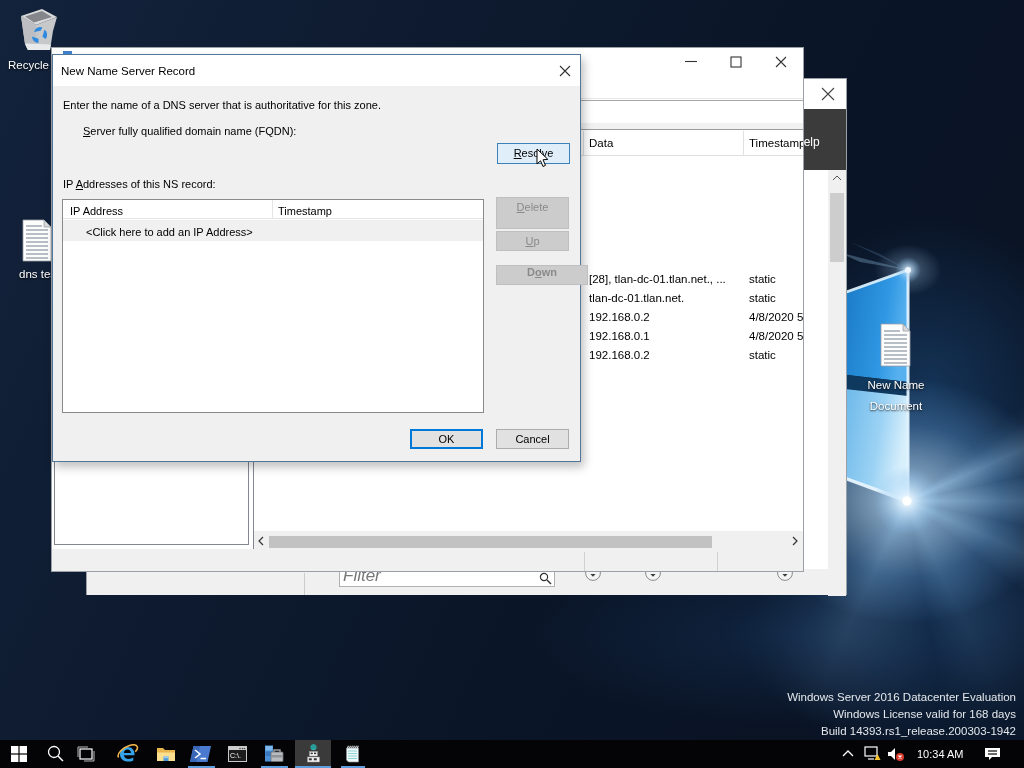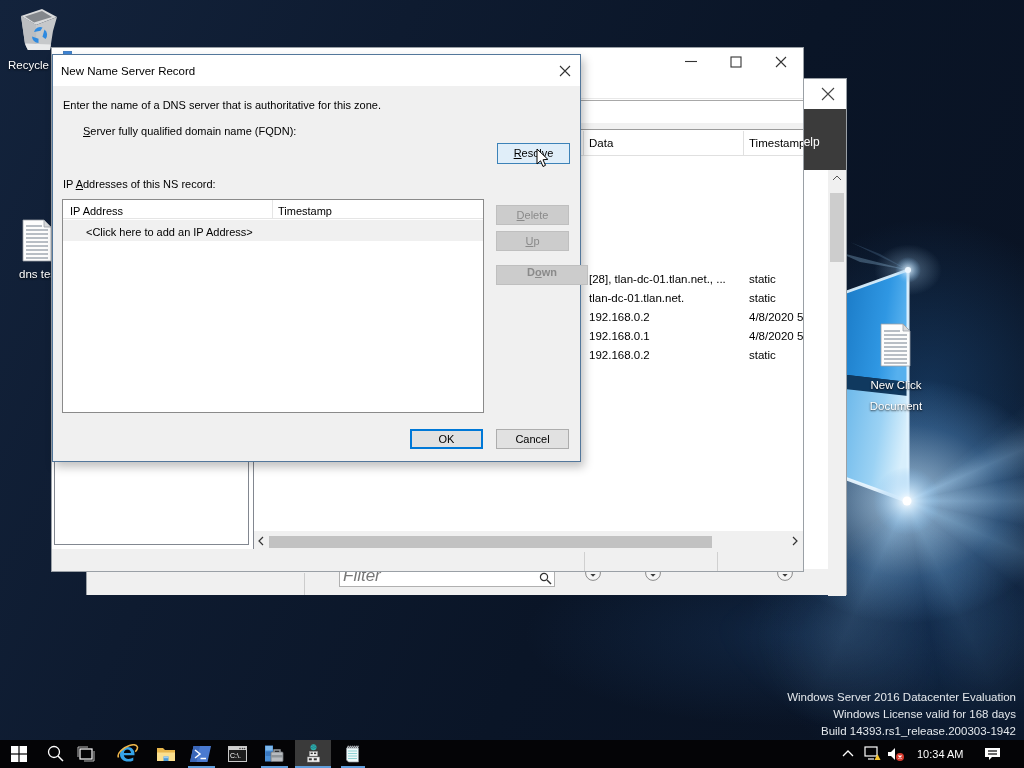--- a/index.html
+++ b/index.html
@@ -133,21 +133,21 @@
       <line x1="4" y1="12" x2="27" y2="12"></line>
     <line x1="4" y1="16" x2="27" y2="16"></line>
       <line x1="4" y1="20" x2="27" y2="20"></line>
     <line x1="4" y1="24" x2="27" y2="24"></line>
       <line x1="4" y1="28" x2="27" y2="28"></line>
     <line x1="4" y1="32" x2="27" y2="32"></line>
       <line x1="4" y1="36" x2="27" y2="36"></line>
     <line x1="4" y1="40" x2="27" y2="40"></line>
   </g>
 </svg>
-<div class="icolabel" style="left:856px;top:375px;width:80px;line-height:21px;">New Click Document</div>
+<div class="icolabel" style="left:856px;top:375px;width:80px;line-height:21px;">New Name Document</div>
 
 <div id="verinfo">
 Windows Server 2016 Datacenter Evaluation<br>
 Windows License valid for 168 days<br>
 Build 14393.rs1_release.200303-1942
 </div>
 
 <div id="backwin" class="win">
   <div class="abs" style="left:0;top:30px;width:759px;height:61px;background:#3b3b3b;"></div>
   <div class="abs" style="left:708px;top:56px;color:#fff;font-size:12px;">Help</div>
@@ -250,21 +250,21 @@
   <div class="abs" style="left:10px;top:123px;">IP <u>A</u>ddresses of this NS record:</div>
 
   <div class="abs" style="left:9px;top:144px;width:422px;height:214px;background:#fff;border:1px solid #8a8a8a;"></div>
   <div class="abs" style="left:17px;top:150px;">IP Address</div>
   <div class="abs" style="left:225px;top:150px;">Timestamp</div>
   <div class="abs" style="left:219px;top:145px;width:1px;height:19px;background:#e5e5e5;"></div>
   <div class="abs" style="left:10px;top:163px;width:420px;height:1px;background:#e5e5e5;"></div>
   <div class="abs" style="left:10px;top:165px;width:420px;height:21px;background:#f0f0f0;"></div>
   <div class="abs" style="left:33px;top:171px;">&lt;Click here to add an IP Address&gt;</div>
 
-  <div class="btn dis" style="left:443px;top:150px;width:73px;height:20px;padding-top:3px;"><u>D</u>elete</div>
+  <div class="btn dis" style="left:443px;top:142px;width:73px;height:32px;padding-top:3px;"><u>D</u>elete</div>
   <div class="btn dis" style="left:443px;top:176px;width:73px;height:20px;padding-top:3px;"><u>U</u>p</div>
   <div class="btn dis" style="left:443px;top:210px;width:92px;height:20px;padding-top:0;font-weight:bold;">D<u>o</u>wn</div>
 
   <div class="btn" style="left:357px;top:374px;width:73px;height:20px;border:2px solid #0078d7;padding-top:2px;">OK</div>
   <div class="btn" style="left:443px;top:374px;width:73px;height:20px;padding-top:3px;">Cancel</div>
 
   <svg class="abs" style="left:483px;top:93px;" width="13" height="20" viewBox="0 0 13 20">
     <path d="M1 1 L1 16 L4.5 12.8 L7 18.5 L9.5 17.3 L7 11.8 L11.8 11.3 Z" fill="#fff" stroke="#000" stroke-width="1"></path>
   </svg>
 </div>

